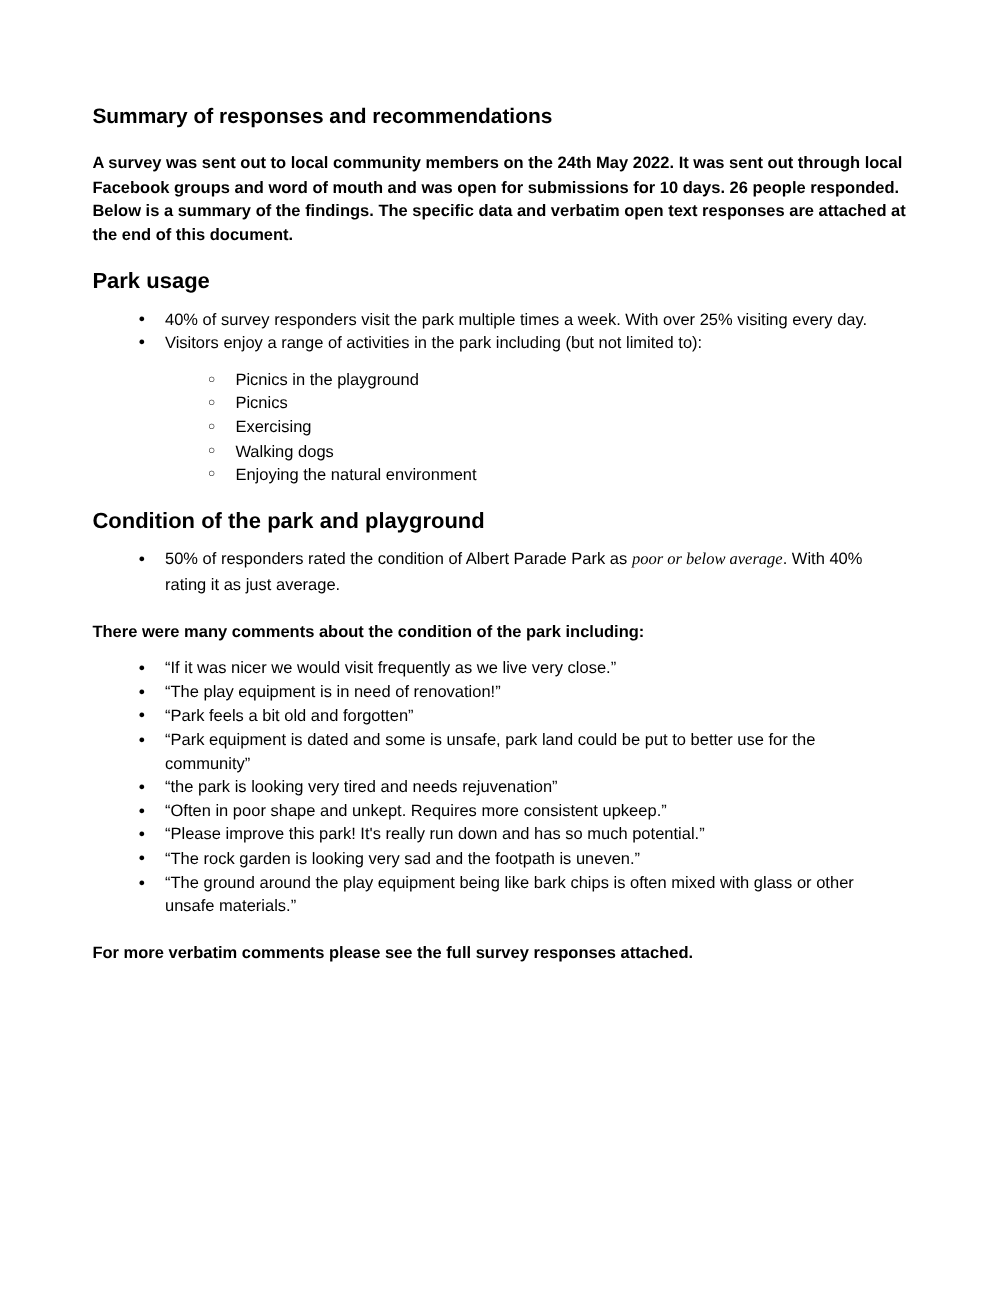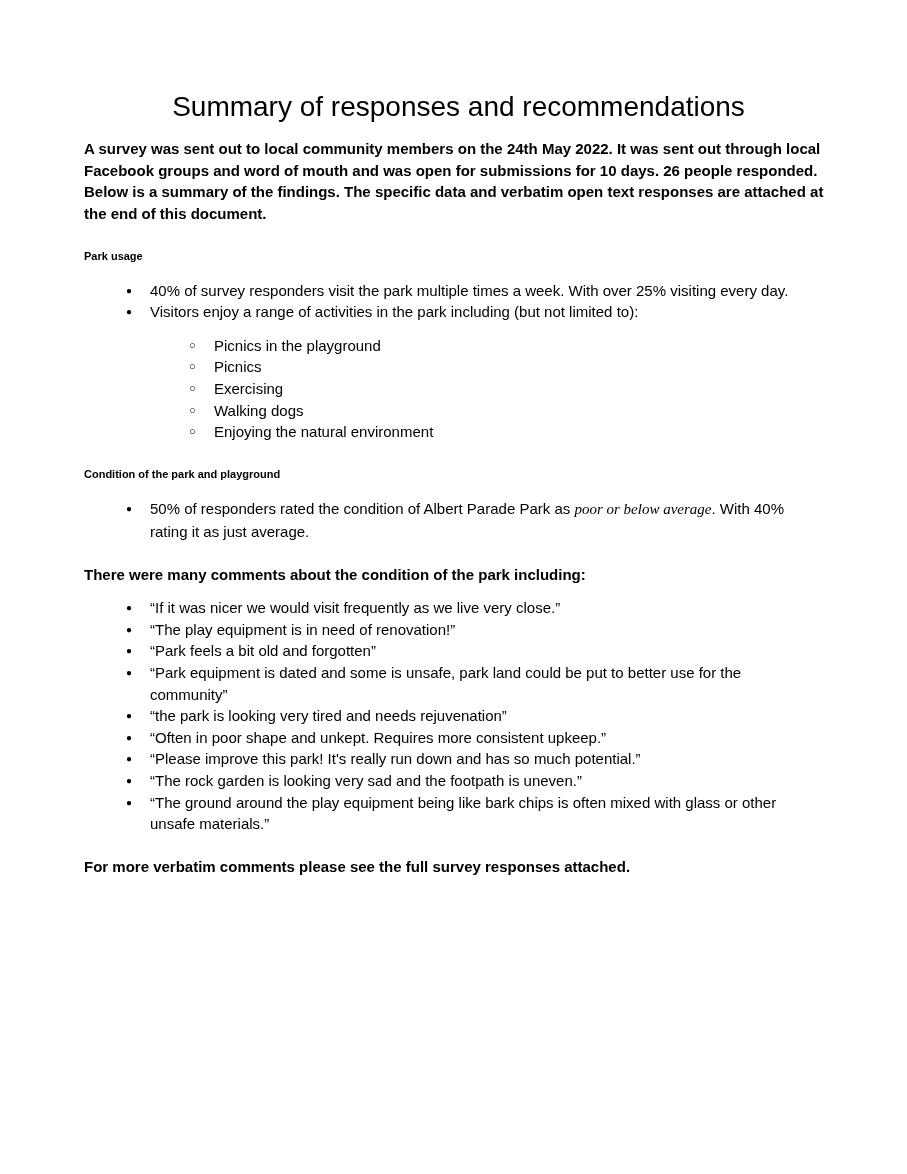--- a/index.html
+++ b/index.html
@@ -14,36 +14,35 @@
     box-sizing: border-box;
     background: #ffffff;
     padding: 92px 74px 40px 84px;
     font-family: "Liberation Sans", "DejaVu Sans", sans-serif;
     font-size: 15px;
     line-height: 21.6px;
     color: #000000;
     overflow: hidden;
   }
   h1.doc-title {
-    font-size: 28px;
-    font-weight: 400;
+    font-size: 19px;
+    font-weight: 700;
     line-height: 30px;
     margin: 0 0 16px 0;
     letter-spacing: 0;
-    text-align: center;
   }
   p {
     margin: 0;
     font-weight: bold;
   }
   p.spaced {
     margin-top: 21.6px;
   }
   h2.sec-heading {
-    font-size: 11px;
+    font-size: 20px;
     font-weight: 700;
     line-height: 21.6px;
     margin: 21.6px 0 0 0;
   }
   ul.l1, ul.l2 {
     list-style: none;
     margin: 12px;
     padding: 0;
   }
   ul.l1 > li {

